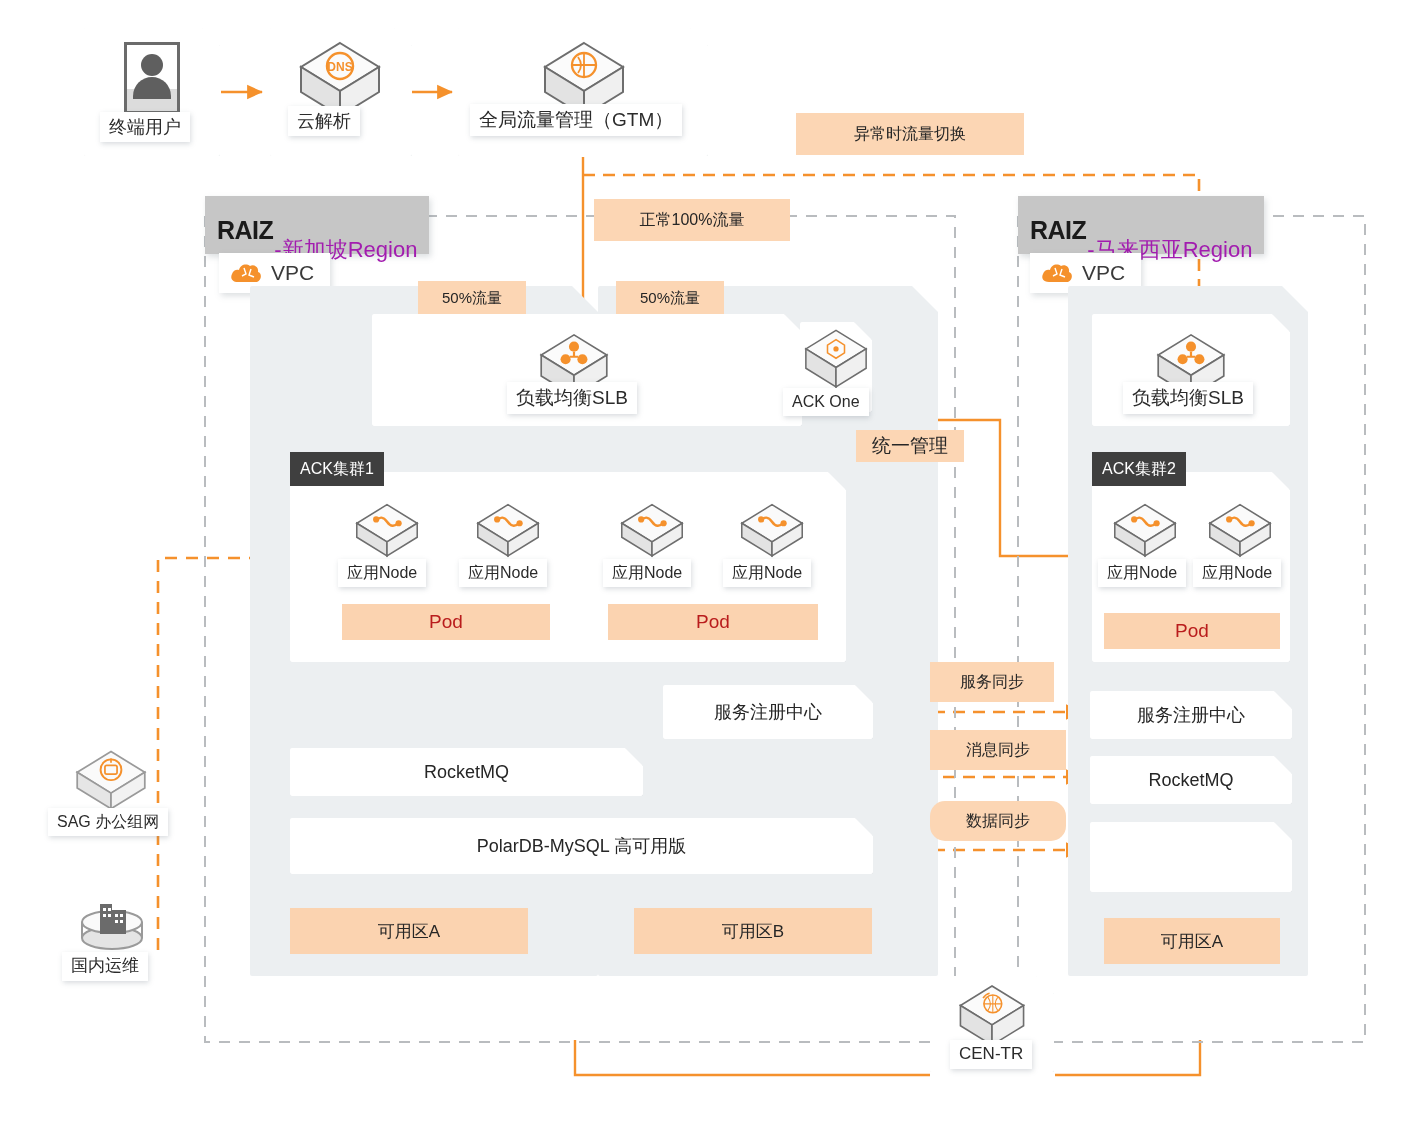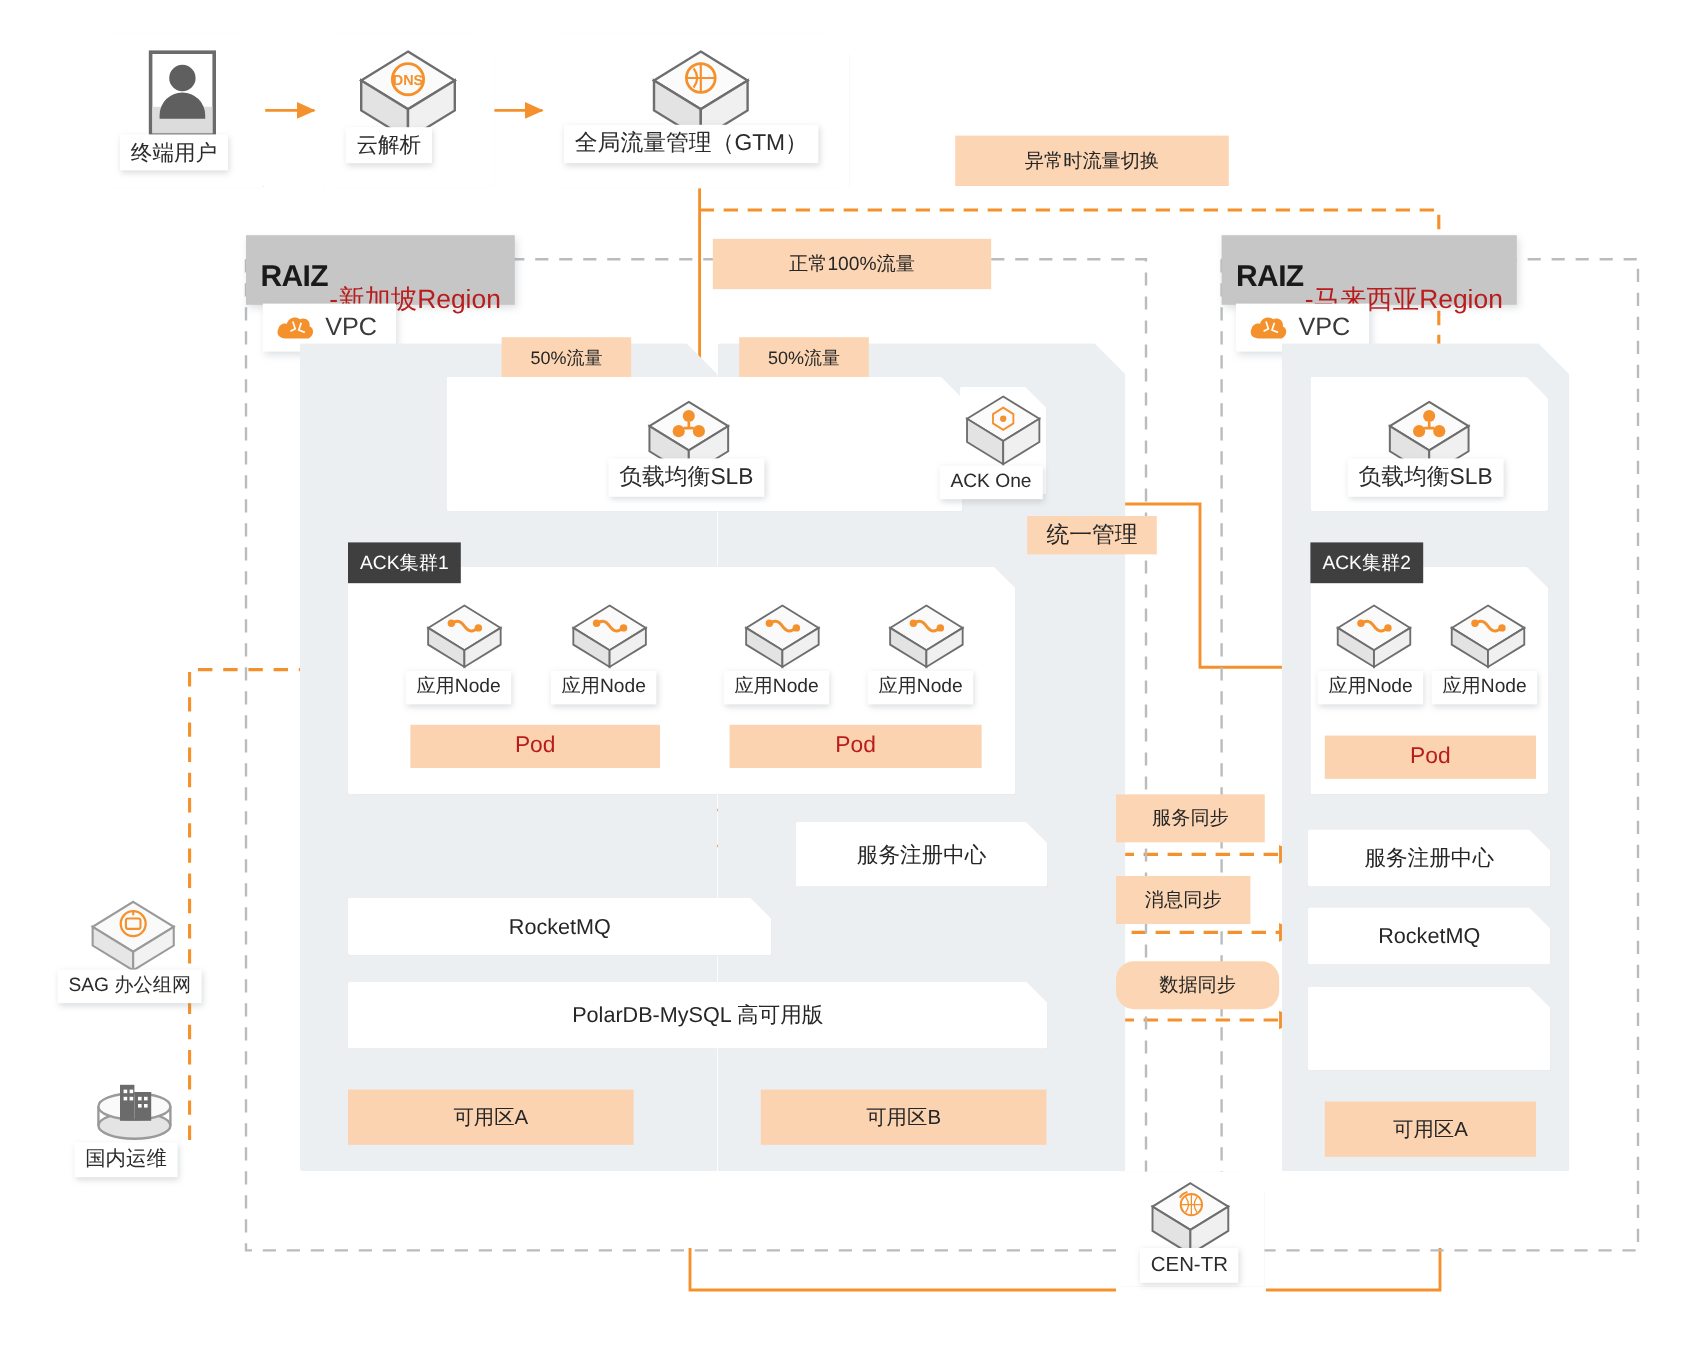--- a/index.html
+++ b/index.html
@@ -81,21 +81,21 @@
   }
   .region-chip .brand{
     font-weight:bold;
     font-size:25px;
     color:#1a1a1a;
     letter-spacing:-0.5px;
     font-family:"Liberation Sans","DejaVu Sans",sans-serif;
   }
   .region-chip .rname{
     font-size:22px;
-    color:#b91c1c;
+    color:#a21caf;
     margin-left:1px;
     margin-top:40px;
   }
   .boxtext{
     position:absolute;
     display:flex;align-items:center;justify-content:center;
     font-size:18px;
     color:#262626;
     width:100%;height:100%;
     left:0;top:0;
@@ -244,21 +244,21 @@
     <polygon points="44,5 83,29 44,53 5,29" fill="#fbfbfb" stroke="#6e6e6e" stroke-width="2"></polygon>
     <polygon points="5,29 44,53 44,78 5,54" fill="#e3e3e3" stroke="#6e6e6e" stroke-width="2"></polygon>
     <polygon points="83,29 44,53 44,78 83,54" fill="#f0f0f0" stroke="#6e6e6e" stroke-width="2"></polygon>
     <circle cx="44" cy="27" r="12" fill="none" stroke="#f5912c" stroke-width="2.3"></circle>
     <path d="M44,15 L44,39 M32,27 L56,27 M38,19 Q44,27 38,35" stroke="#f5912c" stroke-width="1.8" fill="none"></path>
   </svg>
   <div class="chip" style="left:470px;top:104px;font-size:19px;">全局流量管理（GTM）</div>
 
   <div class="orange-chip" style="left:796px;top:113px;width:228px;height:42px;">异常时流量切换</div>
 
-  <div class="orange-chip" style="left:594px;top:199px;width:232px;height:42px;">正常100%流量</div>
+  <div class="orange-chip" style="left:594px;top:199px;width:196px;height:42px;">正常100%流量</div>
 
   <div class="region-chip" style="left:205px;top:196px;height:40px;">
     <span class="brand">RAIZ</span>
     <span class="rname">-新加坡Region</span>
   </div>
 
   <div class="vpc-badge" style="left:219px;top:253px;">
     <svg width="34" height="26" viewBox="0 0 34 26">
       <path d="M9,22 C3,22 1,18 3,14 C4,10 8,9 10,10 C11,5 17,3 21,6 C25,4 30,7 29,12 C33,13 33,20 28,22 Z" fill="#f5912c"></path>
       <path d="M15,8 L17,14 L13,16 M22,9 L20,15 L25,17" stroke="#ffffff" stroke-width="1.4" fill="none"></path>
@@ -411,21 +411,21 @@
   <div class="boxtext" style="left:1090px;top:691px;width:202px;height:48px;">服务注册中心</div>
 
   <div class="node card clip" style="left:1090px;top:756px;width:202px;height:48px;"></div>
   <div class="boxtext" style="left:1090px;top:756px;width:202px;height:48px;">RocketMQ</div>
 
   <div class="node card clip" style="left:1090px;top:822px;width:202px;height:70px;"></div>
 
   <div class="az-box" style="left:1104px;top:918px;width:176px;height:46px;">可用区A</div>
 
   <div class="orange-chip" style="left:930px;top:662px;width:124px;height:40px;font-size:16px;">服务同步</div>
-  <div class="orange-chip" style="left:930px;top:730px;width:112px;height:40px;font-size:16px;">消息同步</div>
+  <div class="orange-chip" style="left:930px;top:730px;width:136px;height:40px;font-size:16px;">消息同步</div>
   <div class="orange-chip" style="left:930px;top:801px;width:136px;height:40px;font-size:16px;border-radius:15px;">数据同步</div>
 
   <svg class="iso" style="left:72px;top:745px;" width="78" height="72" viewBox="0 0 90 80">
     <polygon points="45,6 84,30 45,54 6,30" fill="#fafafa" stroke="#9a9a9a" stroke-width="2"></polygon>
     <polygon points="6,30 45,54 45,72 6,48" fill="#e6e6e6" stroke="#9a9a9a" stroke-width="2"></polygon>
     <polygon points="84,30 45,54 45,72 84,48" fill="#f2f2f2" stroke="#9a9a9a" stroke-width="2"></polygon>
     <circle cx="45" cy="27" r="12" fill="none" stroke="#f5912c" stroke-width="2.2"></circle>
     <rect x="38" y="22" width="14" height="10" rx="2" fill="none" stroke="#f5912c" stroke-width="2"></rect>
     <path d="M45,14 L45,19" stroke="#f5912c" stroke-width="2"></path>
   </svg>

